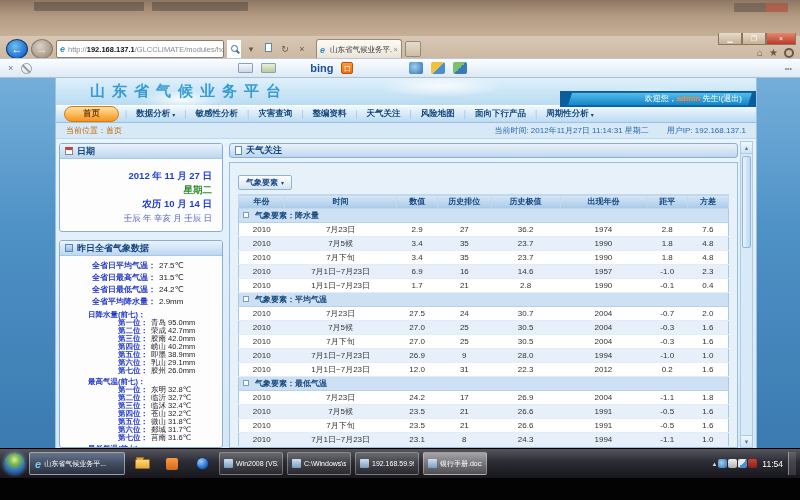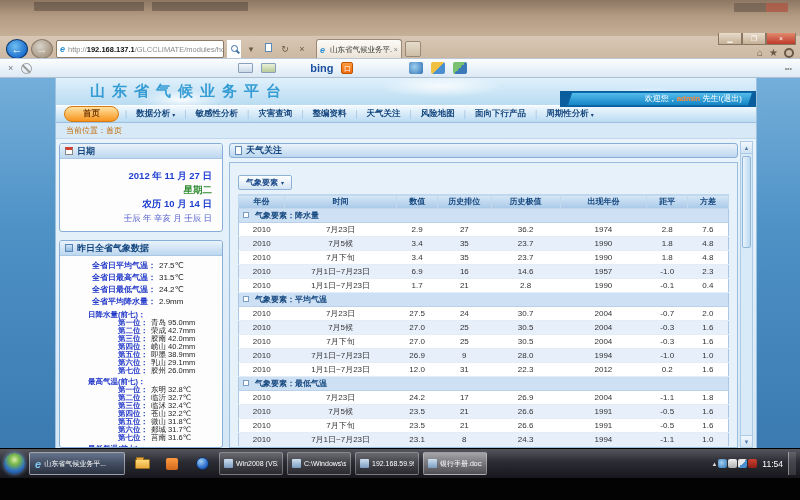--- a/index.html
+++ b/index.html
@@ -288,20 +288,24 @@
           <span class="nav-sep"></span>
           <div class="nav-item">
             <span>周期性分析</span>
             <span class="i-caret nav-caret"></span>
           </div>
         </div>
     </div>
 
     <div id="info-row">
       <span id="breadcrumb">当前位置：首页</span>
+      <span id="status-right">
+        <span>当前时间: 2012年11月27日 11:14:31 星期二</span>
+        <span>用户IP: 192.168.137.1</span>
+      </span>
     </div>
 
     <div id="content">
 
       <div id="sidebar">
         <div class="panel" id="cal-panel">
           <div class="panel-hd">
             <span class="cal-ico"></span>
             <span>日期</span>
           </div>

